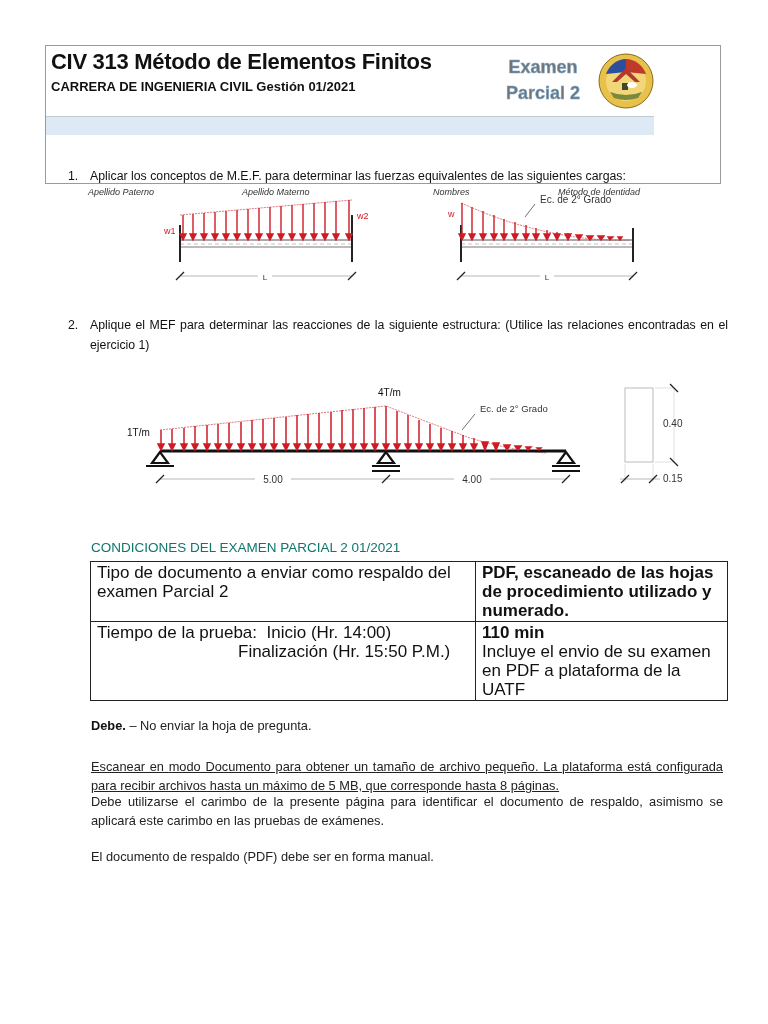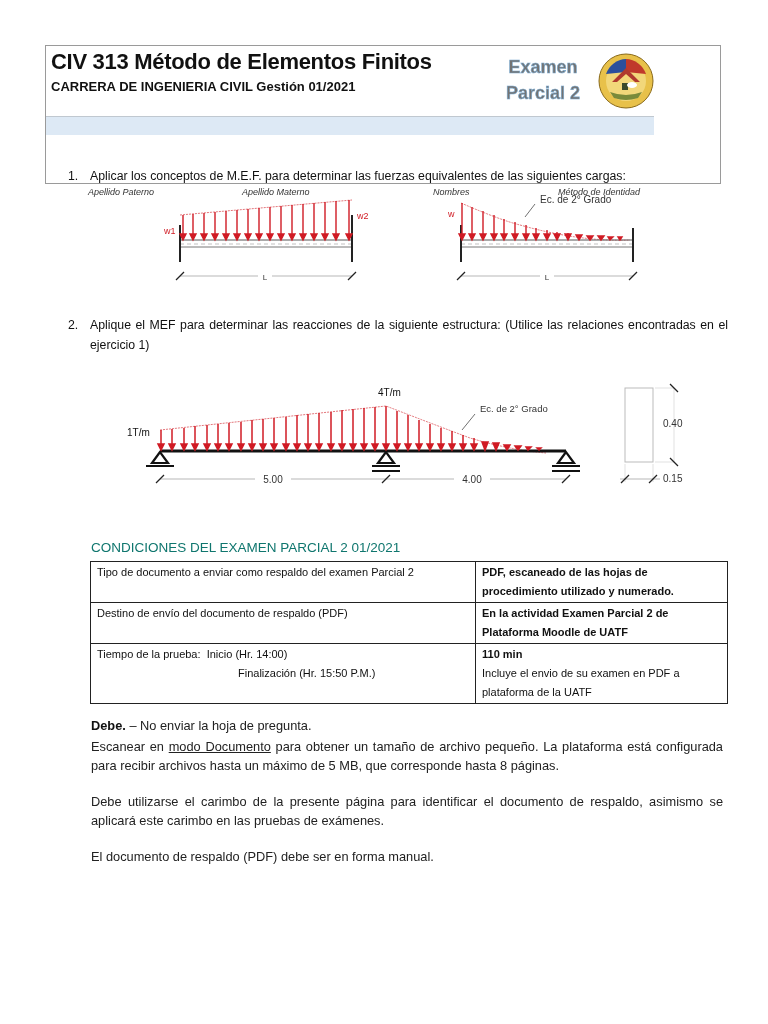--- a/index.html
+++ b/index.html
@@ -18,21 +18,21 @@
   .stamp .bluebar{position:absolute;left:0;top:70px;width:608px;height:18px;background:#dde9f5;border-top:1px solid #c0c8d0;}
   .stamp .labels{position:absolute;left:0;top:89px;width:608px;height:17px;border-top:1px solid #9a9a9a;font-size:9px;font-style:italic;color:#333;margin-top:48px;}
   .stamp .labels span{position:absolute;top:3px;}
   
   .q{position:absolute;font-size:12.3px;color:#111;line-height:20px;}
   .q .num{position:absolute;left:0;top:0;}
   .q .txt{position:absolute;left:22px;top:0;text-align:justify;}
   svg text{font-family:"Liberation Sans",sans-serif;}
   
   .cond-title{position:absolute;left:91px;top:540px;font-size:13.5px;font-weight:normal;color:#0f766e;}
-  table.cond{position:absolute;left:90px;top:561px;width:638px;border-collapse:collapse;font-size:11px;color:#111;}
+  table.cond{position:absolute;left:90px;top:561px;width:638px;border-collapse:collapse;font-size:17px;color:#111;}
   table.cond td{border:1px solid #222;padding:1px 6px;vertical-align:top;line-height:19px;}
   table.cond td.l{width:372px;}
   table.cond td.r{font-weight:bold;}
   .red{color:#c0141b;}
   .normal{font-weight:normal;}
   .note{position:absolute;left:91px;font-size:12.8px;color:#222;line-height:19px;text-align:justify;width:632px;}
   .u{text-decoration:underline;}
 </style>
 </head>
 <body>
@@ -282,36 +282,32 @@
 </svg>
 
 <div class="cond-title">CONDICIONES DEL EXAMEN PARCIAL 2   01/2021</div>
 <table class="cond">
   <tbody>
       <tr>
     <td class="l">Tipo de documento a enviar como respaldo del examen Parcial 2</td>
     <td class="r">PDF, escaneado de las hojas de procedimiento utilizado y numerado.</td>
   </tr>
   <tr>
-    <td class="l">Destino de envío del documento de respaldo (PDF)</td>
-    <td class="r">En la actividad Examen Parcial 2 de Plataforma Moodle de UATF</td>
-  </tr>
-  <tr>
     <td class="l">
       <span>Tiempo de la prueba:</span>&nbsp;&nbsp;<span>Inicio (Hr. 14:00)</span><br>
       <span style="display:inline-block;width:141px;"></span><span>Finalización (Hr. 15:50 P.M.)</span>
     </td>
     <td class="r">
       <div>110 min</div>
       <div class="normal">Incluye el envio de su examen en PDF a plataforma de la UATF</div>
     </td>
   </tr>
 </tbody>
   </table>
 
 <div class="note" style="top:716px;">
   <b style="color:#111;">Debe.</b><span> – No enviar la hoja de pregunta.</span>
 </div>
-<div class="note" style="top:737px;">
+<div class="note" style="top:757px;text-decoration:underline;">
   <span>Escanear en </span><span class="u">modo Documento</span><span> para obtener un tamaño de archivo pequeño. La plataforma está configurada para recibir archivos hasta un máximo de 5 MB, que corresponde hasta 8 páginas.</span>
 </div>
 <div class="note" style="top:792px;">Debe utilizarse el carimbo de la presente página para identificar el documento de respaldo, asimismo se aplicará este carimbo en las pruebas de exámenes.</div>
 <div class="note" style="top:847px;">El documento de respaldo (PDF) debe ser en forma manual.</div>
 
 </body></html>

